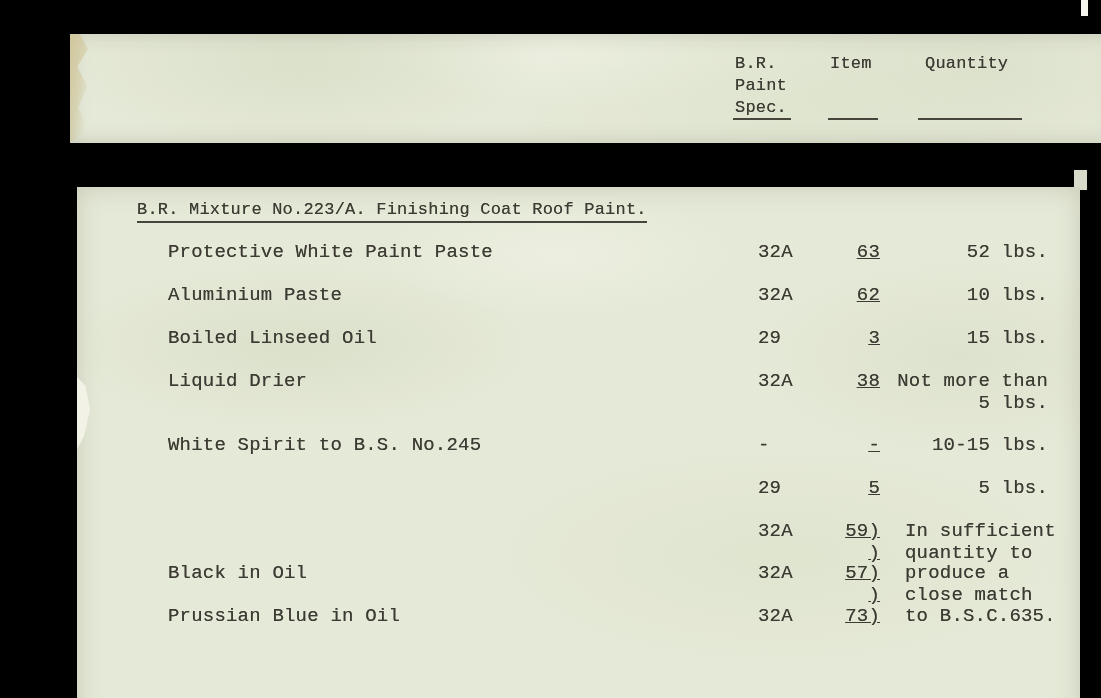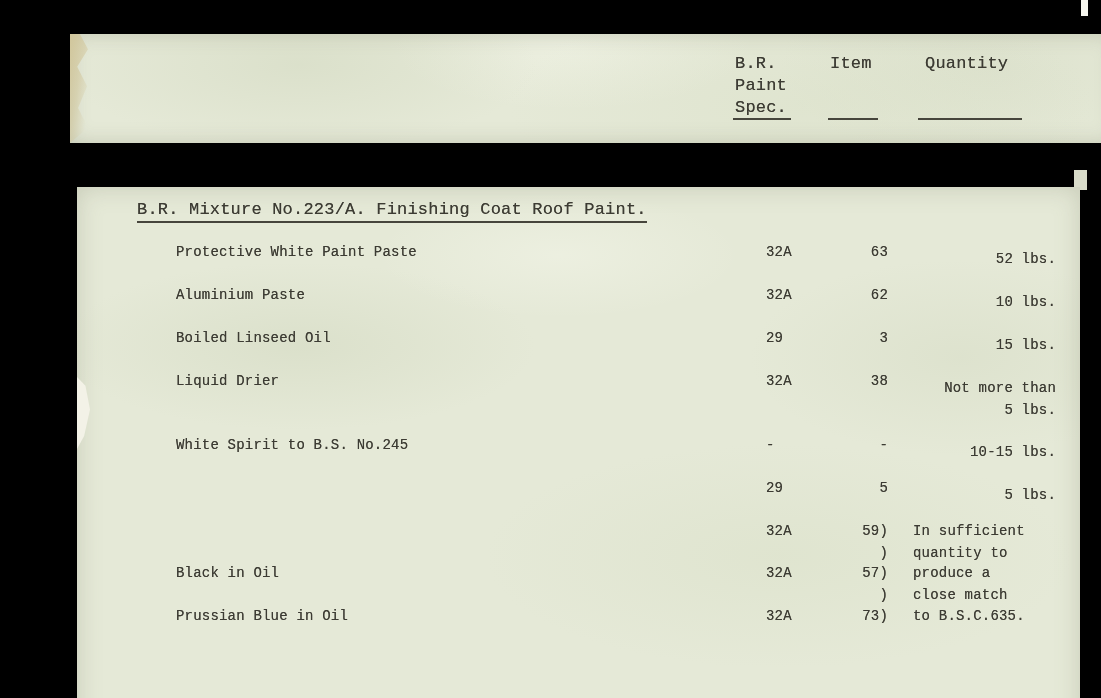--- a/index.html
+++ b/index.html
@@ -25,25 +25,25 @@
   .tab-top{position:absolute;left:1081px;top:0;width:7px;height:16px;background:#f6f6ee;}
   .tab-main{position:absolute;left:1074px;top:170px;width:13px;height:20px;background:#d8dbc9;}
 
   .hcol{position:absolute;top:19px;font-size:17px;}
   .hline{height:22px;line-height:22px;white-space:pre;}
   .hrule{position:absolute;height:0;border-top:2px solid #46453c;}
 
   .title{position:absolute;left:60px;top:13px;font-size:17px;line-height:19px;
          border-bottom:2px solid #46453c;padding-bottom:2px;white-space:pre;}
 
-  .line{position:absolute;left:16px;width:100%;height:20px;font-size:14px;line-height:20px;}
+  .line{position:absolute;left:8px;width:100%;height:20px;font-size:19px;line-height:20px;}
   .c-name{position:absolute;left:83px;white-space:pre;}
   .c-spec{position:absolute;left:673px;white-space:pre;}
-  .c-item{position:absolute;left:690px;width:105px;text-align:right;white-space:pre;}
-  .c-qty{position:absolute;left:788px;width:175px;text-align:right;white-space:pre;margin-top:7px;}
+  .c-item{position:absolute;left:690px;width:105px;text-align:right;white-space:pre;text-decoration:underline;}
+  .c-qty{position:absolute;left:788px;width:175px;text-align:right;white-space:pre;}
   .c-note{position:absolute;left:820px;white-space:pre;}
   .txt{text-shadow:0 0 0.6px rgba(60,59,51,0.75);}
 </style>
 </head>
 <body>
 
 <div class="screen">
 
   <div class="tab-top"></div>
   <div class="tab-main"></div>

